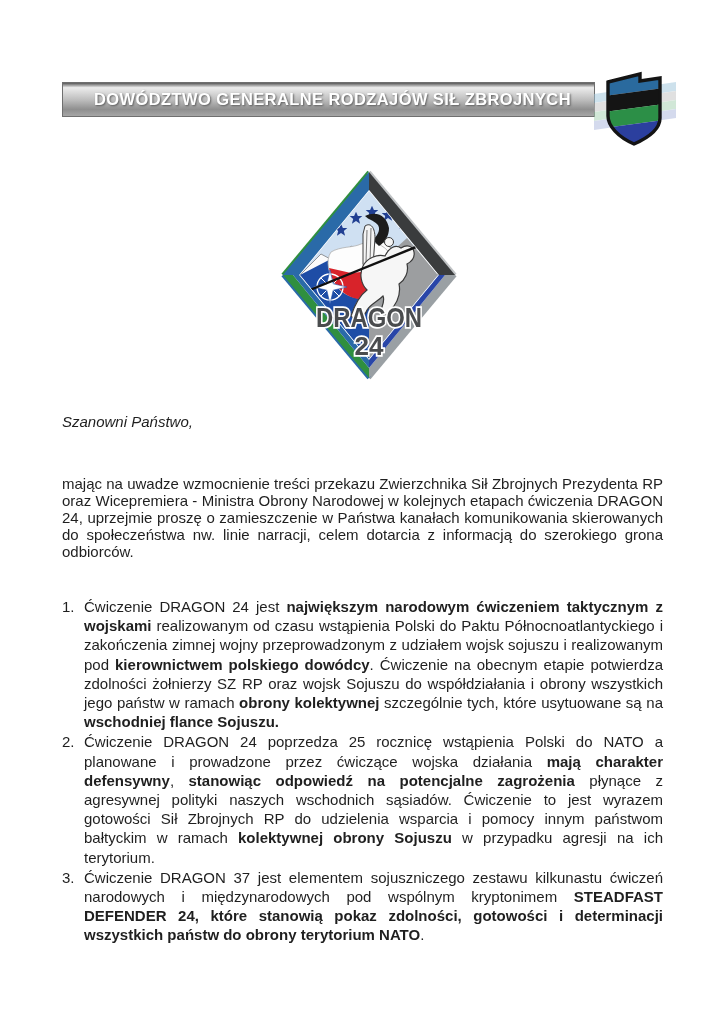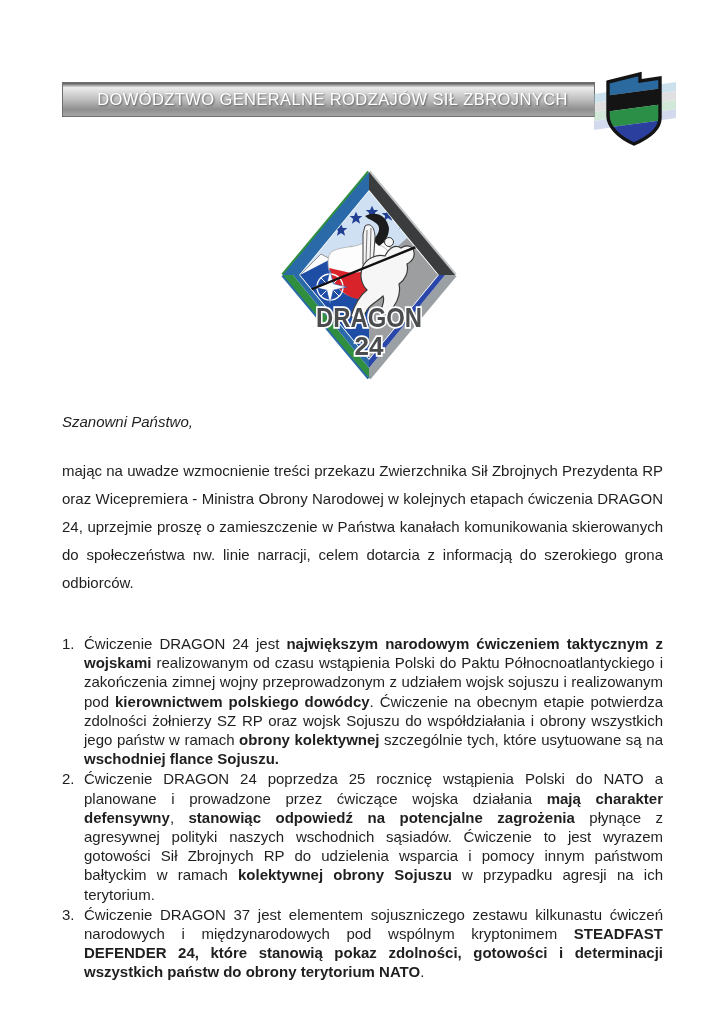--- a/index.html
+++ b/index.html
@@ -11,36 +11,36 @@
   }
   
   .banner{
     position:absolute;left:62px;top:82px;width:533px;height:35px;
     border:1px solid #6f6f6f;box-sizing:border-box;
     background:linear-gradient(180deg,#585858 0%,#ececec 14%,#d8d8d8 30%,
                #bcbcbc 52%,#8f8f8f 80%,#a6a6a6 100%);
     display:flex;align-items:center;justify-content:center;
   }
   .banner-text{
-    color:#ffffff;font-weight:normal;font-size:16.5px;letter-spacing:.4px;
+    color:#ffffff;font-weight:bold;font-size:16.5px;letter-spacing:.4px;
     white-space:nowrap;text-shadow:1px 1px 2px rgba(80,80,80,.85);margin-left:8px;
   }
   
   .org-logo{position:absolute;left:594px;top:66px;width:82px;height:86px;}
   
   .patch{position:absolute;left:281px;top:170px;width:176px;height:210px;}
   .patch text{
     font-family:"Liberation Sans","DejaVu Sans",sans-serif;
     font-weight:bold;fill:#4a4c4e;stroke:#ffffff;stroke-width:3.4px;
     paint-order:stroke;text-anchor:middle;
   }
   
   .letter{position:absolute;left:62px;top:412px;width:601px;font-size:15px;}
   .greeting{margin:0;line-height:19px;font-style:italic;}
-  .intro{margin:26px 0 0 0;line-height:28px;text-align:justify;}
+  .intro{margin:44px 0 0 0;line-height:17px;text-align:justify;}
   .points{margin:37px 0 0 0;padding:0;list-style:none;}
   .point{position:relative;padding-left:22px;line-height:19.2px;text-align:justify;}
   .point + .point{margin-top:1px;}
   .point .num{position:absolute;left:0;top:0;}
   b{font-weight:bold;}
 </style>
 </head>
 <body>
 
 <div class="page">

